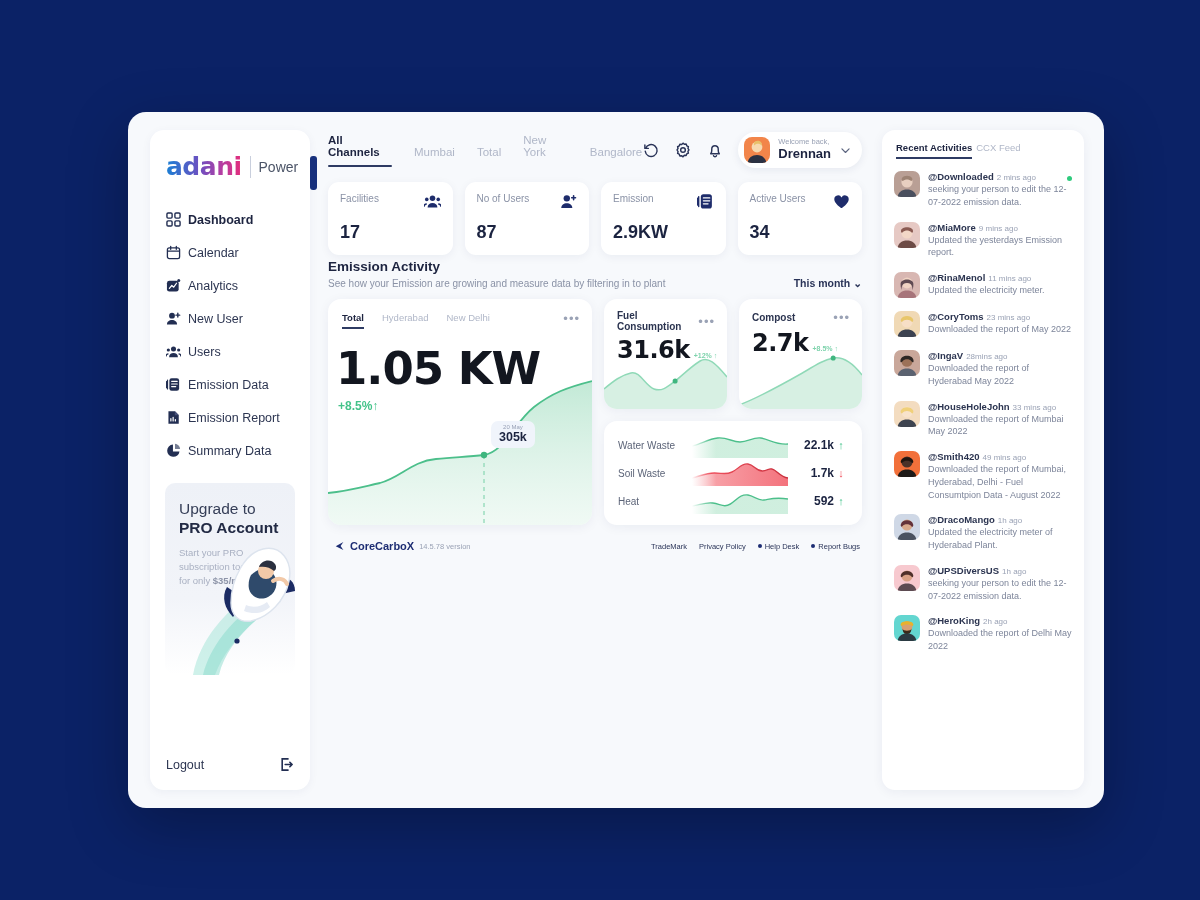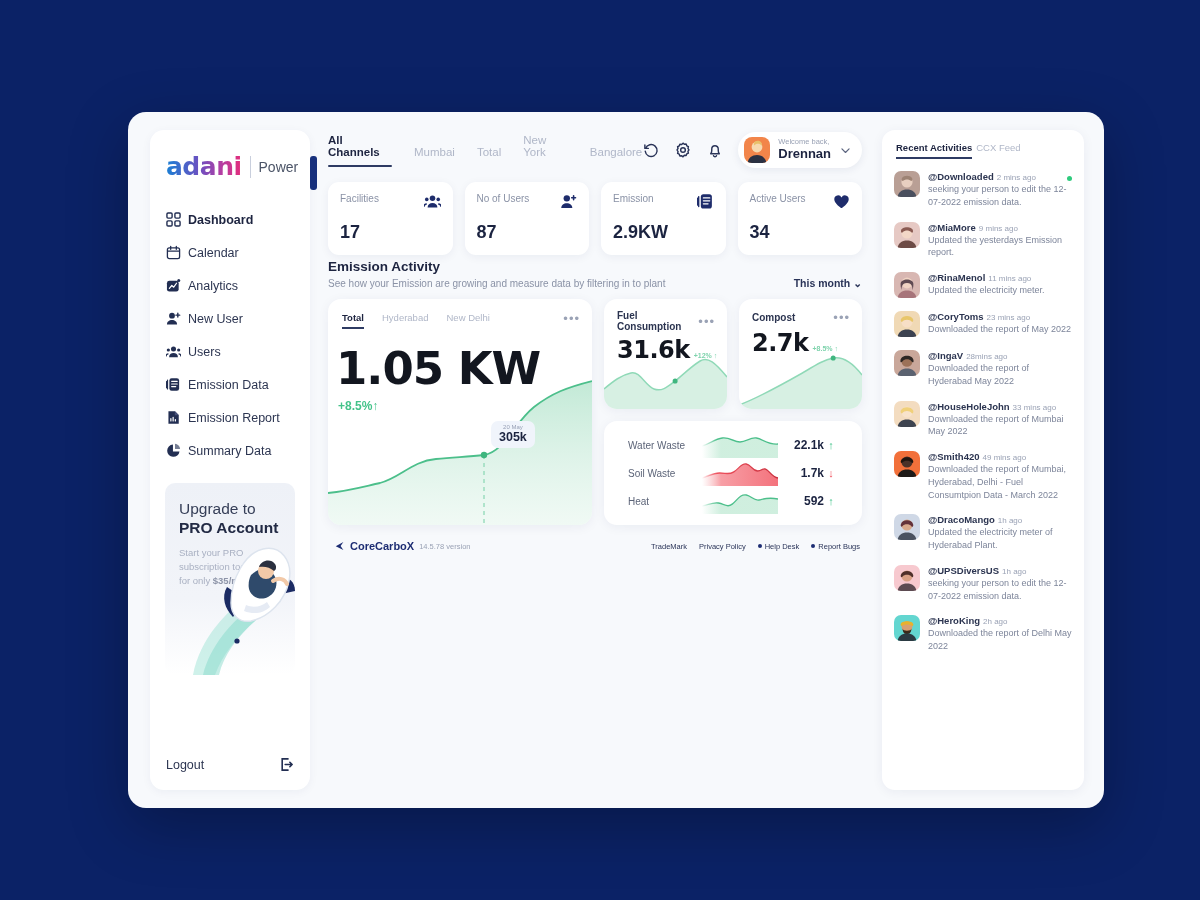--- a/index.html
+++ b/index.html
@@ -138,21 +138,21 @@
     flex: 1; background: #fff; border-radius: 13px; position: relative; overflow: hidden;
     box-shadow: 0 2px 12px rgba(20,40,90,.06);
   }
   .mini-head { display: flex; align-items: center; padding: 11px 12px 0 13px; }
   .mini-title { font-size: 10px; font-weight: 700; color: #2b3450; }
   .mini-val { font-size: 24px; font-weight: 700; color: #12161f; padding: 4px 0 0 13px; letter-spacing: -.5px; font-family: "DejaVu Sans", sans-serif; display: inline-block; }
   .mini-delta { font-size: 7px; color: #7fd3ad; font-weight: 700; margin-left: 4px; }
   .mini-svg { position: absolute; left: 0; right: 0; bottom: 0; width: 100%; height: 62px; }
 
   .waste-card {
-    flex: 1; background: #fff; border-radius: 13px; padding: 10px 24px;
+    flex: 1; background: #fff; border-radius: 13px; padding: 10px 14px;
     box-shadow: 0 2px 12px rgba(20,40,90,.06);
     display: flex; flex-direction: column; justify-content: space-around;
   }
   .waste-row { display: flex; align-items: center; height: 28px; }
   .waste-label { font-size: 10px; color: #5c6478; width: 74px; flex: 0 0 74px; }
   .waste-spark { flex: 1; height: 26px; }
   .waste-val { font-size: 12px; font-weight: 700; color: #1b2340; width: 46px; text-align: right; }
   .waste-arrow { width: 14px; text-align: center; font-size: 11px; }
   .up { color: #44c38a; } .down { color: #ef4e5b; }
 
@@ -645,21 +645,21 @@
 
       <div class="act-item">
         <div class="act-av"><svg viewBox="0 0 26 26">
               <rect width="26" height="26" fill="#f2703a"></rect>
               <circle cx="13" cy="11" r="5.6" fill="#4a3128"></circle>
               <path d="M6.8 10c1.6-5 11-5 12.4 0 .4 1.6-.6 2.6-1.6 1.6-2-2.4-7.2-2.4-9.2 0-1 1-2-0-1.6-1.6z" fill="#20150f"></path>
               <path d="M3.6 26c.6-5 4.4-7.6 9.4-7.6s8.8 2.6 9.4 7.6z" fill="#1e1a18"></path>
             </svg></div>
         <div class="act-body">
           <div class="act-name"><span>@Smith420</span><span class="act-time">49 mins ago</span></div>
-          <div class="act-text">Downloaded the report of Mumbai, Hyderabad, Delhi - Fuel Consumtpion Data -  March 2022</div>
+          <div class="act-text">Downloaded the report of Mumbai, Hyderabad, Delhi - Fuel Consumtpion Data -  August 2022</div>
         </div>
       </div>
 
       <div class="act-item">
         <div class="act-av"><svg viewBox="0 0 26 26">
               <rect width="26" height="26" fill="#cfd8e6"></rect>
               <circle cx="13" cy="11" r="5.6" fill="#d8a98c"></circle>
               <path d="M6.8 10.4c1.4-5.4 11-5.4 12.4 0 .4 2-.8 3-1.8 1.8-2-2.6-7-2.6-9 0-1 1.2-2-.2-1.6-1.8z" fill="#63323a"></path>
               <path d="M3.6 26c.6-5 4.4-7.6 9.4-7.6s8.8 2.6 9.4 7.6z" fill="#4a5260"></path>
             </svg></div>

